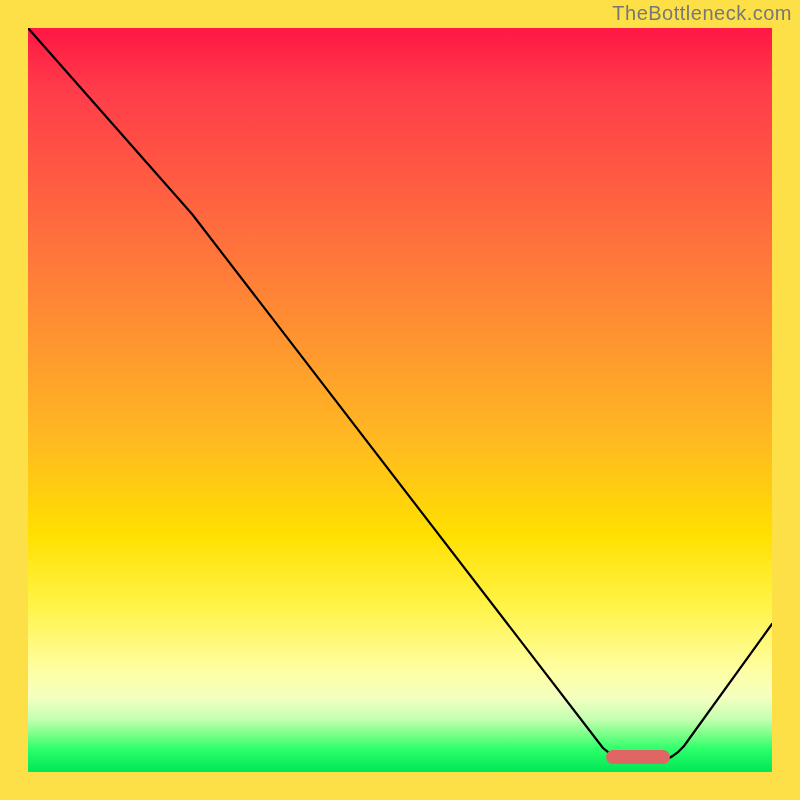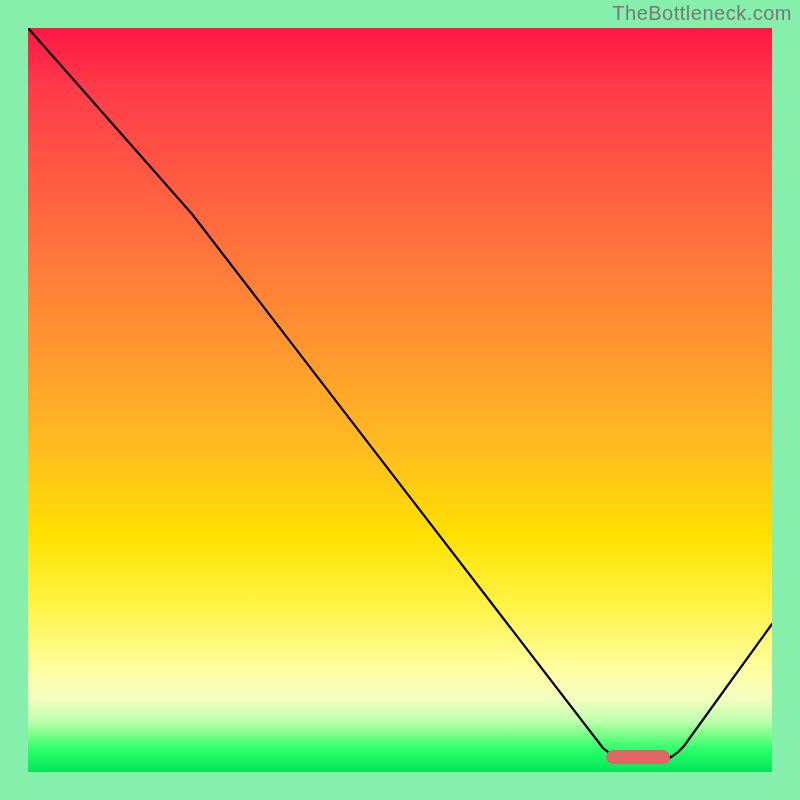--- a/index.html
+++ b/index.html
@@ -10,21 +10,21 @@
     background: #000;
     overflow: hidden;
     font-family: Arial, Helvetica, sans-serif;
   }
   .frame {
     position: absolute;
     left: 0;
     top: 0;
     width: 800px;
     height: 800px;
-    background: #86efac;
+    background: #fde047;
   }
   .plot {
     position: absolute;
     left: 28px;
     top: 28px;
     width: 744px;
     height: 744px;
     
     background: linear-gradient(
       to bottom,

